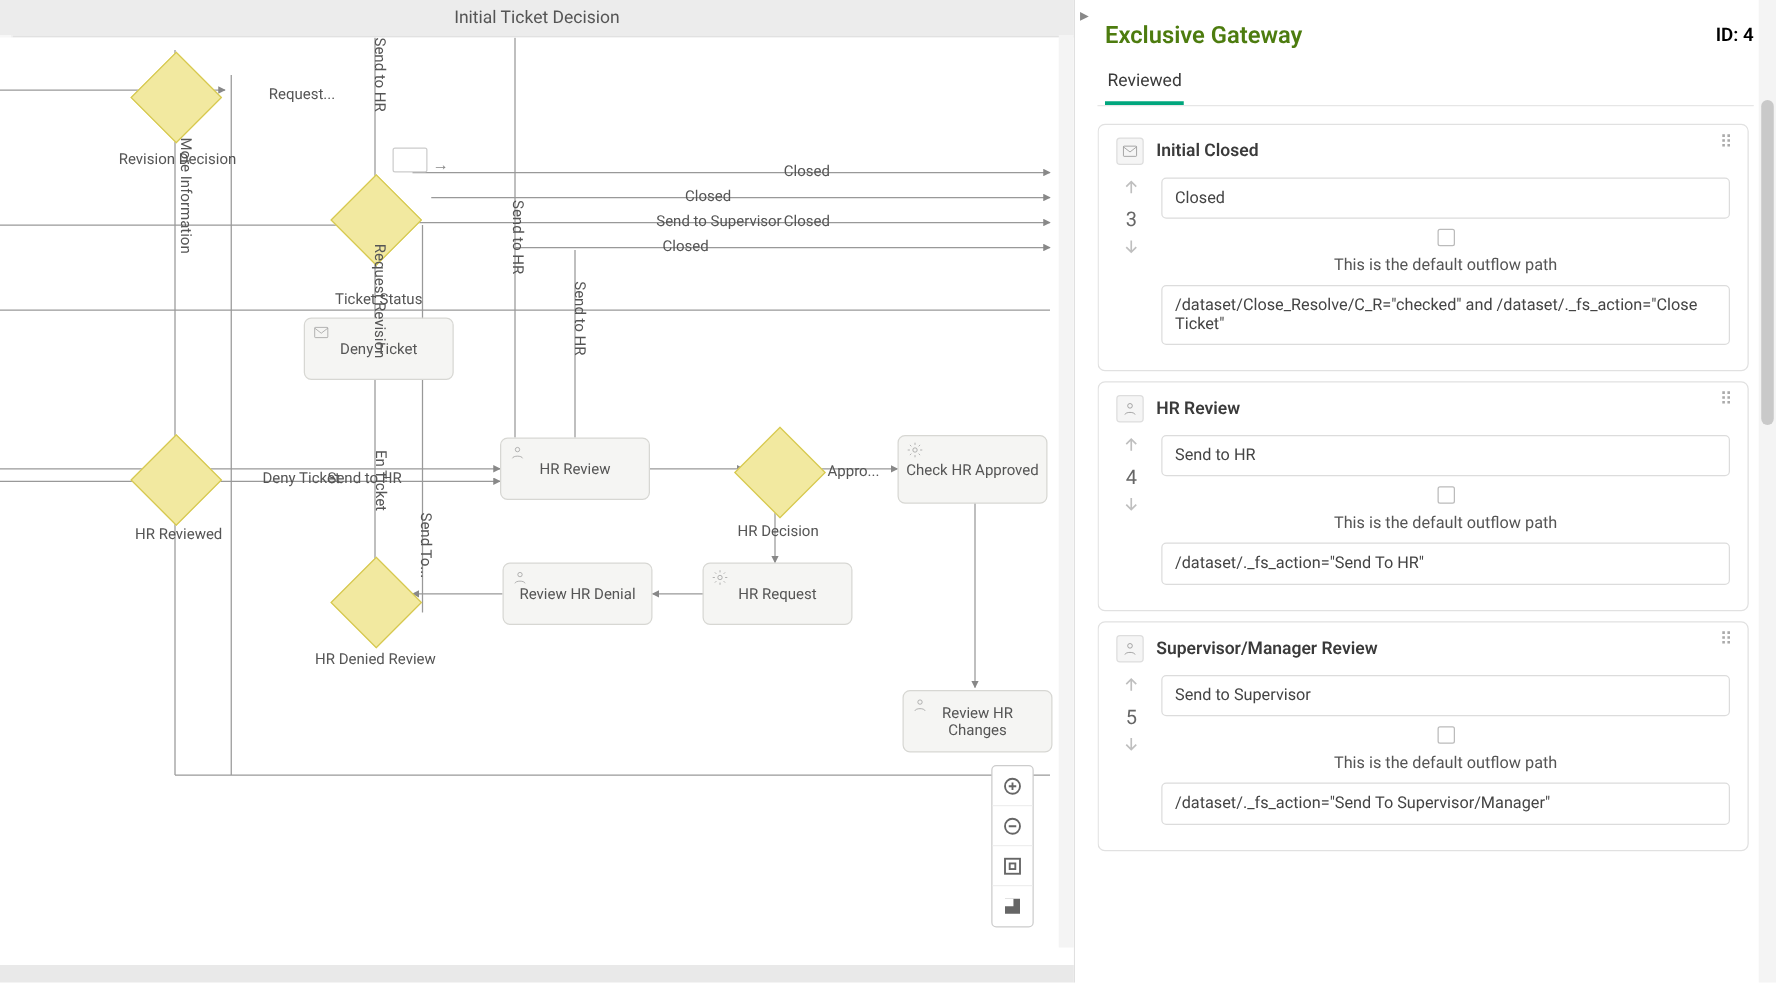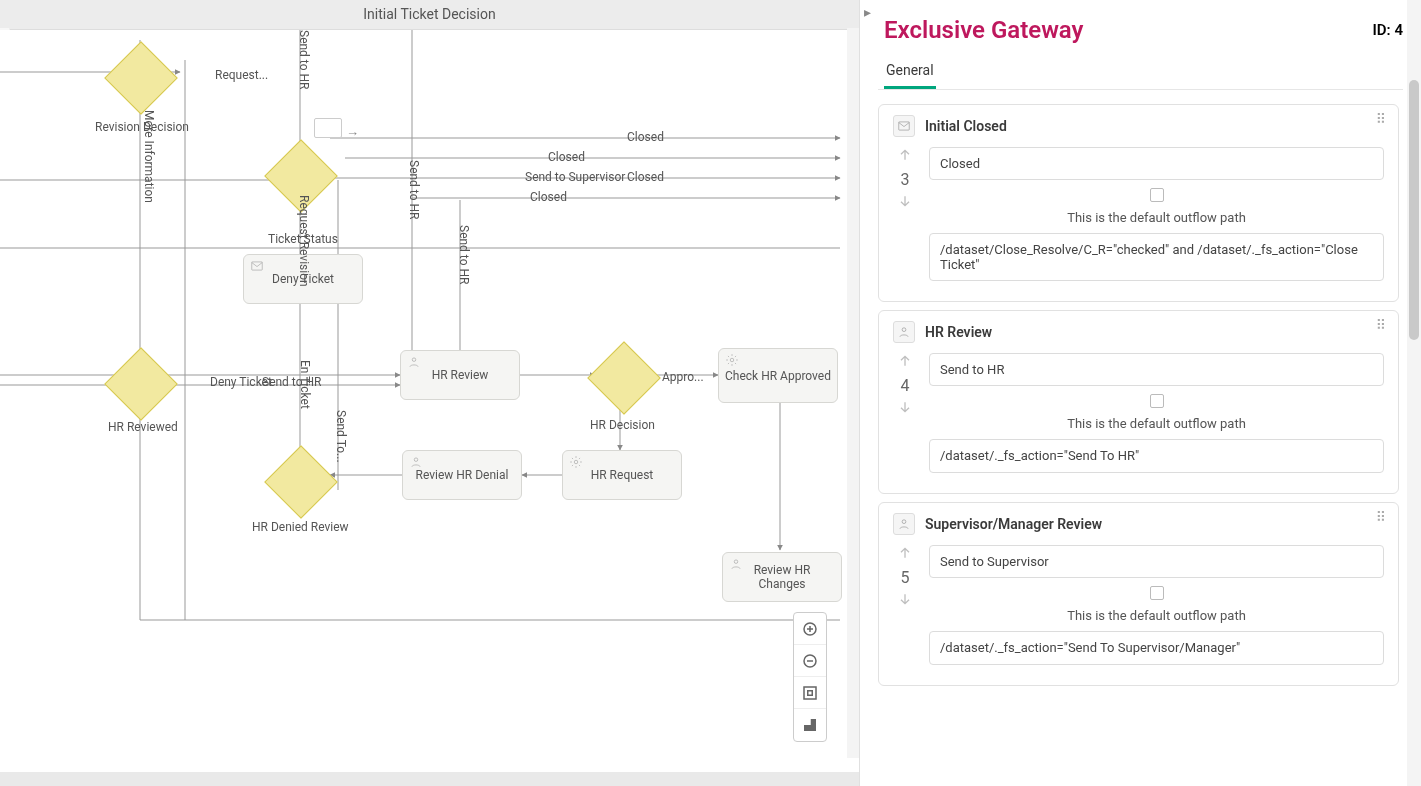--- a/index.html
+++ b/index.html
@@ -84,21 +84,21 @@
 
   
   .side-pane {
     flex: 1; position: relative; display:flex; flex-direction:column;
     padding: 0 18px 0 18px;
   }
   .side-header {
     display:flex; align-items:center; justify-content:space-between;
     padding: 16px 0 10px 6px;
   }
-  .side-header h2 { font-size:24px; font-weight:600; color:#be185d; }
+  .side-header h2 { font-size:19px; font-weight:600; color:#4d7c0f; }
   .side-header .idtxt { font-size:15px; font-weight:600; color:#000000; }
   .tabs {
     border-bottom:1px solid #e6e6e6; padding:0 0 0 6px; margin-bottom:6px;
   }
   .tab {
     display:inline-block; padding:8px 2px; color:#6b6b6b; font-size:14px;
     border-bottom:3px solid transparent;
   }
   .tab.active { color:#3a3a3a; border-bottom-color:#00a67d; }
   .cards { overflow-y:auto; flex:1; padding-right:4px; }
@@ -308,21 +308,21 @@
   <div class="right-scroll"></div>
 </div>
 
 <div class="side-pane">
   <span class="expand-handle">▸</span>
   <div class="side-header">
     <h2>Exclusive Gateway</h2>
     <span class="idtxt">ID: 4</span>
   </div>
   <div class="tabs">
-    <span class="tab active">General</span>
+    <span class="tab active">Reviewed</span>
   </div>
 
   <div class="cards">
 
     <div class="card">
       <div class="grip">⠿</div>
       <div class="title-row">
         <span class="title-icon">
           <svg width="14" height="14" viewBox="0 0 24 24">
               <rect x="3" y="5" width="18" height="14" rx="1" fill="none" stroke="#888"></rect>

